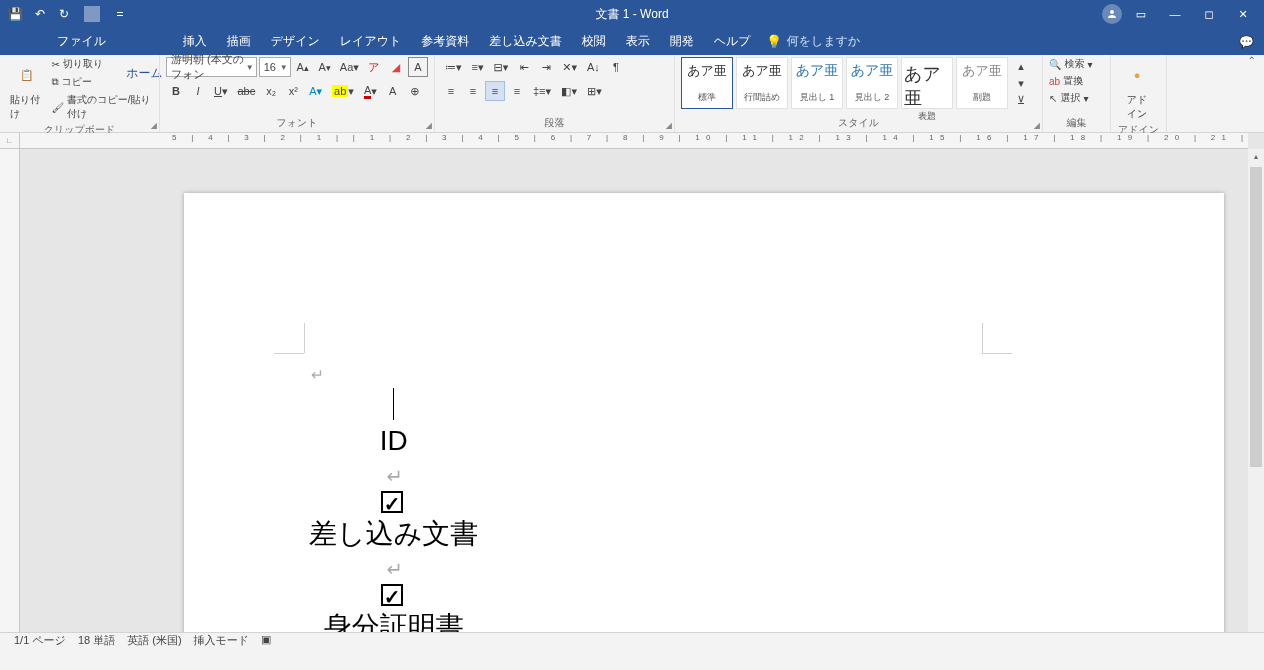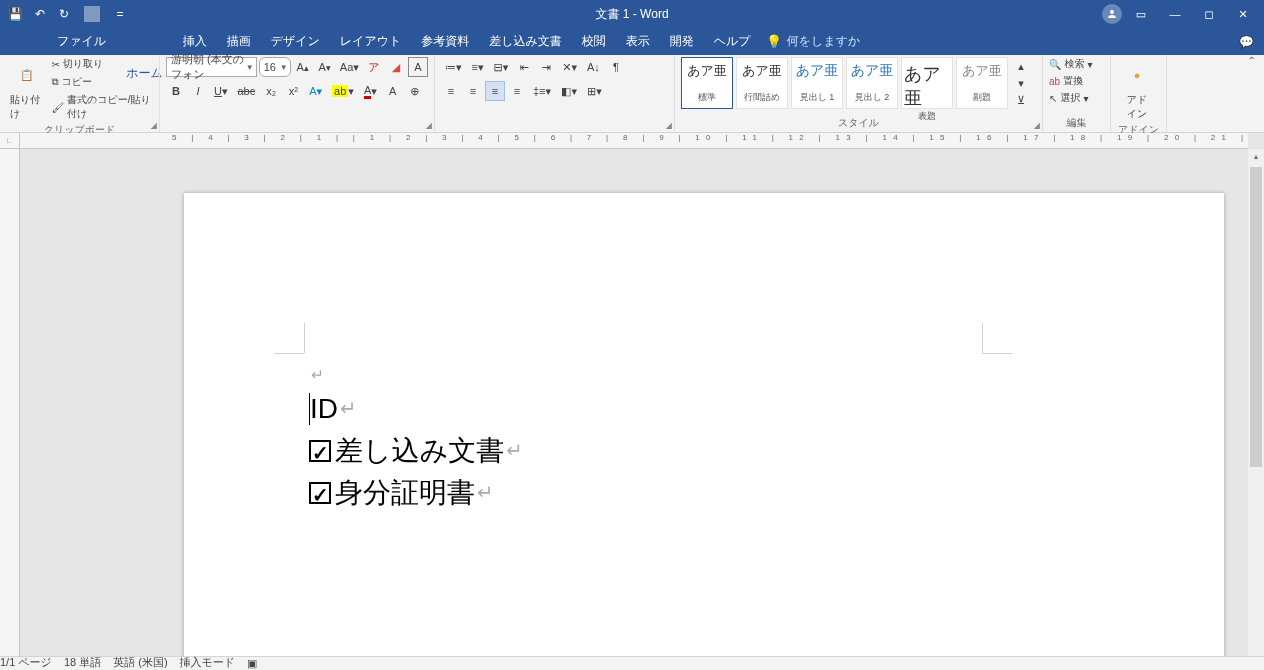--- a/index.html
+++ b/index.html
@@ -58,28 +58,28 @@
 .scrollbar-v .thumb { position: absolute; left: 2px; right: 2px; top: 18px; height: 300px; background: #cdcdcd; }
 .scrollbar-v .arr { position: absolute; left: 0; right: 0; height: 16px; text-align: center; font-size: 8px; color: #666; line-height: 16px; }
 .page { position: absolute; left: 164px; top: 44px; width: 1040px; height: 1470px; background: #fff; box-shadow: 0 0 4px rgba(0,0,0,0.3); }
 .margin-mark { position: absolute; border-color: #d0d0d0; }
 .mm-tl-v { left: 120px; top: 130px; height: 30px; border-left: 1px solid #d0d0d0; }
 .mm-tl-h { left: 90px; top: 160px; width: 30px; border-top: 1px solid #d0d0d0; }
 .mm-tr-v { left: 798px; top: 130px; height: 30px; border-left: 1px solid #d0d0d0; }
 .mm-tr-h { left: 798px; top: 160px; width: 30px; border-top: 1px solid #d0d0d0; }
 .content-text { position: absolute; left: 125px; top: 170px; font-family: "Yu Mincho", serif; color: #000; }
 .content-text .line { font-size: 22px; line-height: 1.6; display: flex; align-items: center; }
-.content-text .line.big { font-size: 28px; line-height: 1.5; }
+.content-text .line.big { font-size: 28px; line-height: 1.5; flex-direction: column; }
 .ret { color: #aaa; font-size: 0.7em; margin-left: 2px; }
 .cursor-caret { border-left: 1px solid #000; height: 32px; display: inline-block; vertical-align: middle; }
 .chk { display: inline-block; width: 22px; height: 22px; border: 2px solid #000; position: relative; margin-right: 4px; }
 .chk::after { content: "✓"; position: absolute; left: 1px; top: -4px; font-size: 20px; font-weight: bold; }
 
 
-.status { position: absolute; left: 0; right: 0; bottom: 0; height: 14px; background: #f3f3f3; border-top: 1px solid #d4d4d4; display: flex; align-items: flex-end; font-size: 11px; color: #444; padding: 0 0; gap: 12px; }
+.status { position: absolute; left: 0; right: 0; bottom: 0; height: 38px; background: #f3f3f3; border-top: 1px solid #d4d4d4; display: flex; align-items: flex-start; font-size: 11px; color: #444; padding: 0 14px; gap: 12px; }
 .status .right { margin-left: auto; display: flex; align-items: center; gap: 6px; }
 .viewbtn { width: 20px; height: 16px; border: 1px solid #c8c8c8; display: flex; align-items: center; justify-content: center; font-size: 9px; cursor: pointer; }
 .viewbtn.sel { background: #d5e1f2; }
 .zoom-slider { width: 100px; height: 4px; background: #c8c8c8; position: relative; }
 .zoom-slider .th { position: absolute; right: 10px; top: -3px; width: 8px; height: 10px; background: #666; }
 .collapse-rib { margin-left: auto; padding: 0 8px; cursor: pointer; font-size: 10px; color: #666; }
 </style>
 </head>
 <body>
 
@@ -154,21 +154,21 @@
   </div>
 
   <div class="group" style="width:275px;">
     <div class="group-body">
       <div class="col" style="gap:4px;width:100%;">
         <div class="row">
           <div class="combo" style="width:98px;justify-content:flex-end;">
               <span>游明朝 (本文のフォン</span>
               <span class="dd">▼</span>
             </div>
-          <div class="combo" style="width:34px;border-radius:6px;">
+          <div class="combo" style="width:34px;">
               <span>16</span>
               <span class="dd">▼</span>
             </div>
           <div class="hbtn">A<sup>▴</sup></div>
           <div class="hbtn">A<sup>▾</sup></div>
           <div class="hbtn">Aa▾</div>
           <div class="hbtn" style="color:#c00;">ア</div>
           <div class="hbtn" style="color:#d44;">◢</div>
           <div class="hbtn" style="border:1px solid #888;">A</div>
         </div>
@@ -186,20 +186,21 @@
           <div class="hbtn">x₂</div>
           <div class="hbtn">x²</div>
           <div class="hbtn" style="color:#08c;">A▾</div>
           <div class="hbtn"><span style="background:#ff0;padding:0 2px;">ab</span>▾</div>
           <div class="hbtn"><span style="border-bottom:3px solid #c00;">A</span>▾</div>
           <div class="hbtn">A</div>
           <div class="hbtn">⊕</div>
         </div>
       </div>
     </div>
+    <div class="group-label">フォント</div>
     <div class="launcher">◢</div>
   </div>
 
   <div class="group" style="width:240px;">
     <div class="group-body">
       <div class="col" style="gap:4px;width:100%;">
         <div class="row">
           <div class="hbtn">≔▾</div>
           <div class="hbtn">≡▾</div>
           <div class="hbtn">⊟▾</div>
@@ -213,20 +214,21 @@
           <div class="hbtn">≡</div>
           <div class="hbtn">≡</div>
           <div class="hbtn sel">≡</div>
           <div class="hbtn">≡</div>
           <div class="hbtn">‡≡▾</div>
           <div class="hbtn">◧▾</div>
           <div class="hbtn">⊞▾</div>
         </div>
       </div>
     </div>
+    <div class="group-label">段落</div>
     <div class="launcher">◢</div>
   </div>
 
   <div class="group" style="width:368px;">
     <div class="group-body">
       <div class="row" style="gap:3px;">
         <div class="style-item sel">
             <div class="style-prev">あア亜</div>
             <div class="style-name">標準</div>
           </div>

